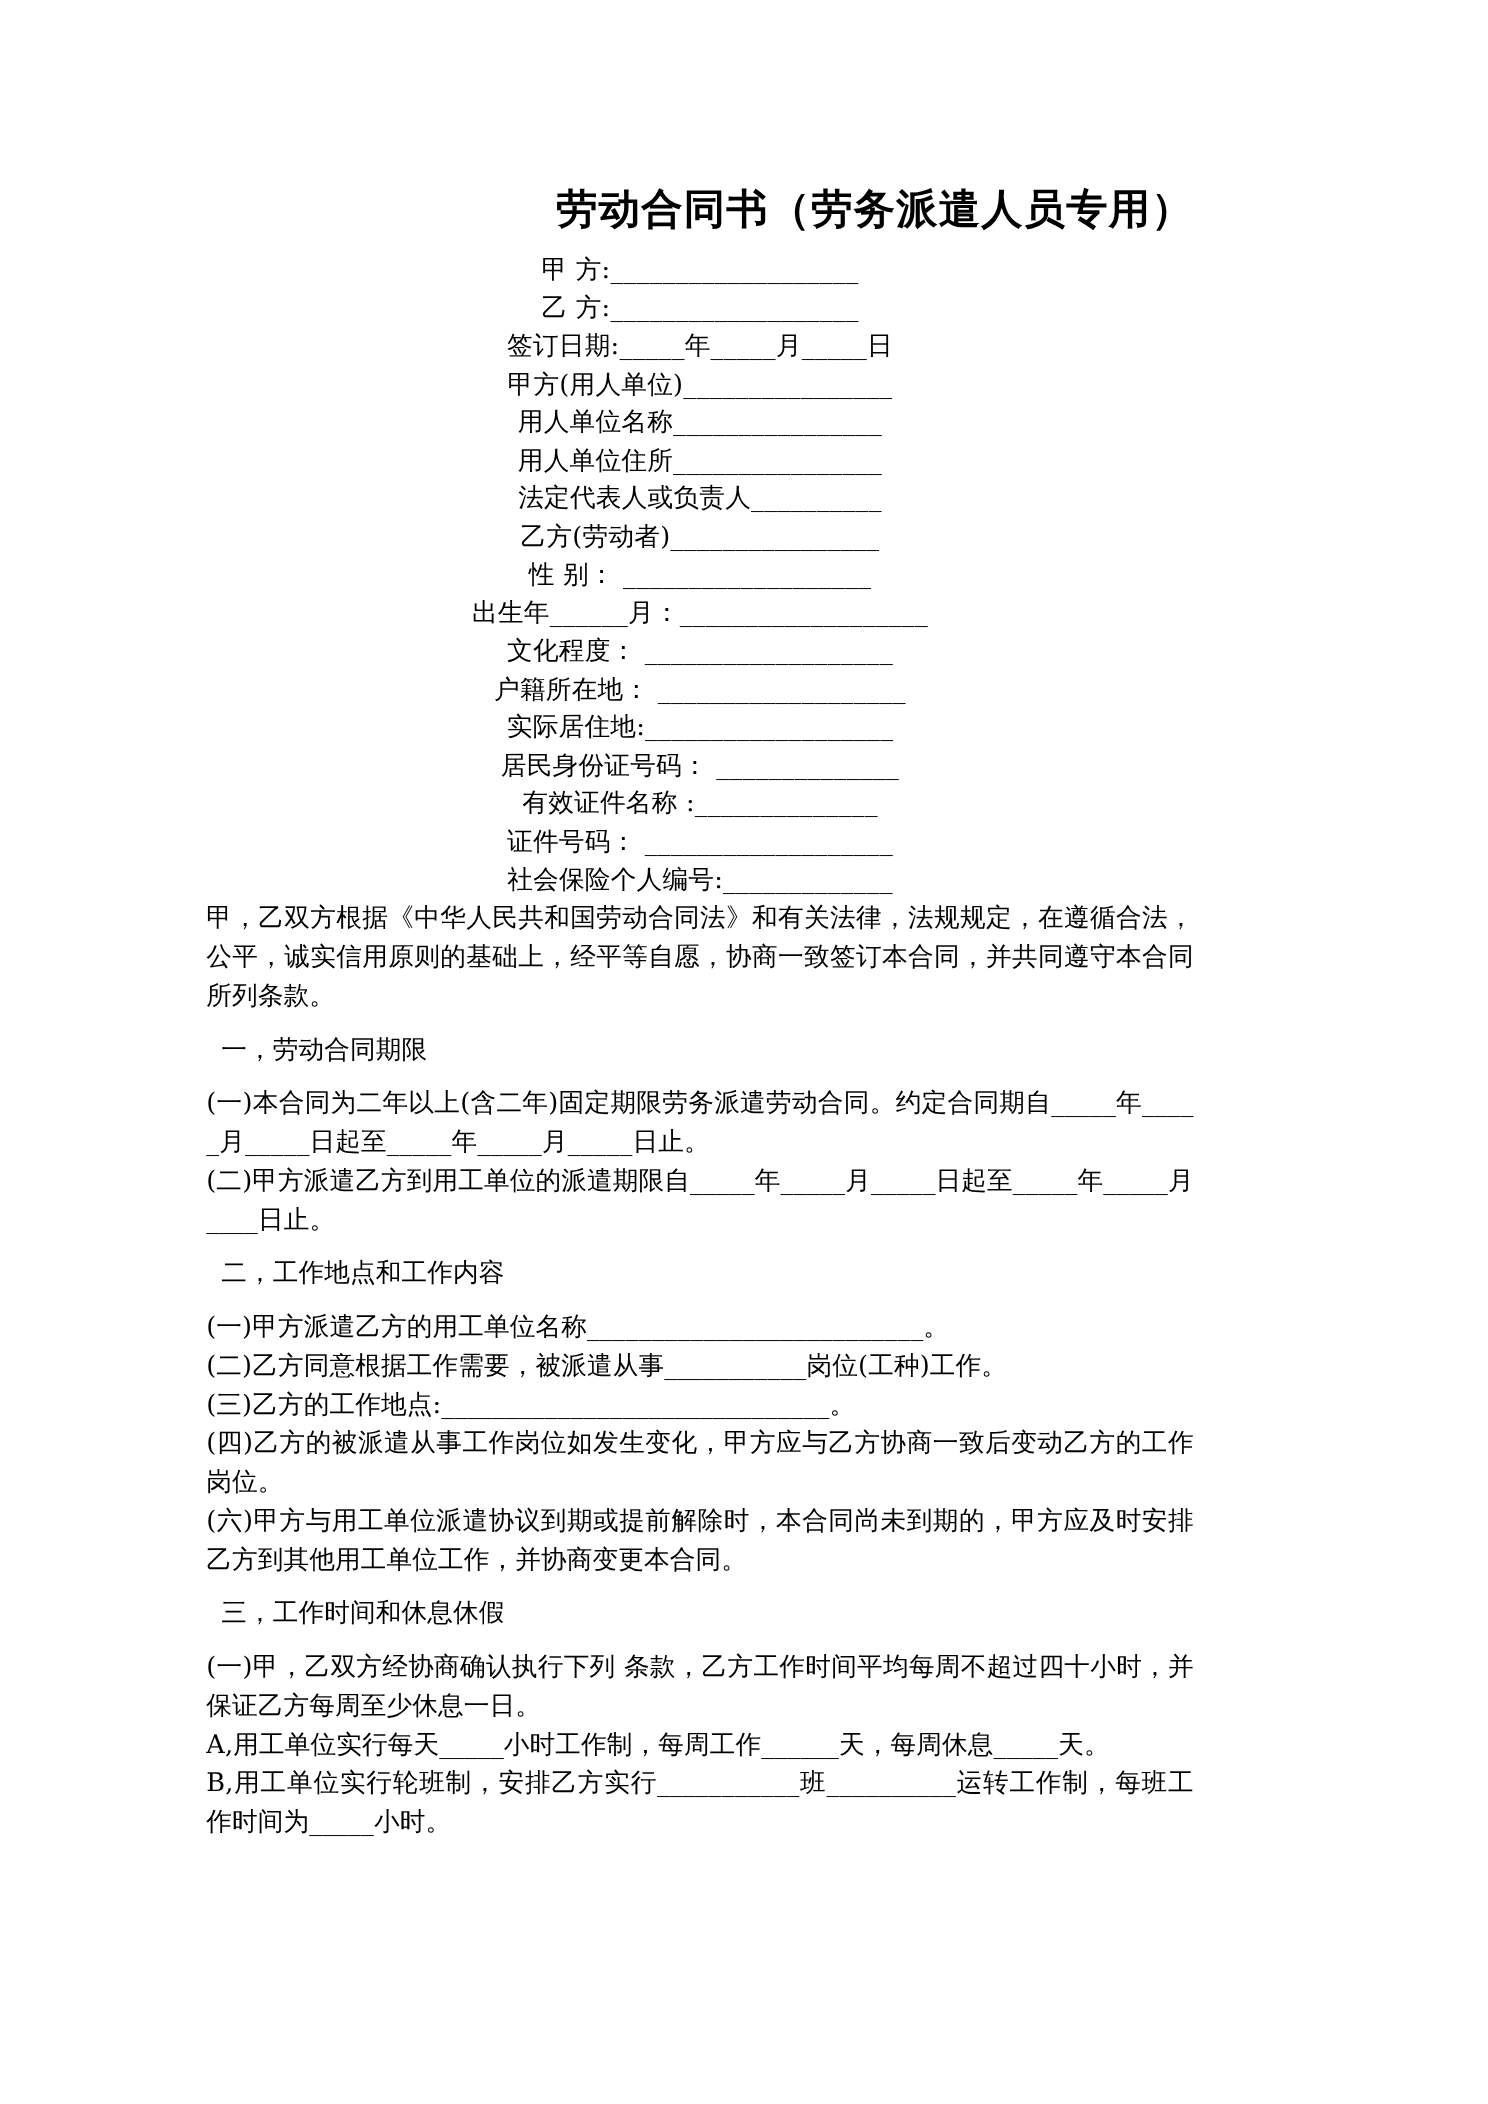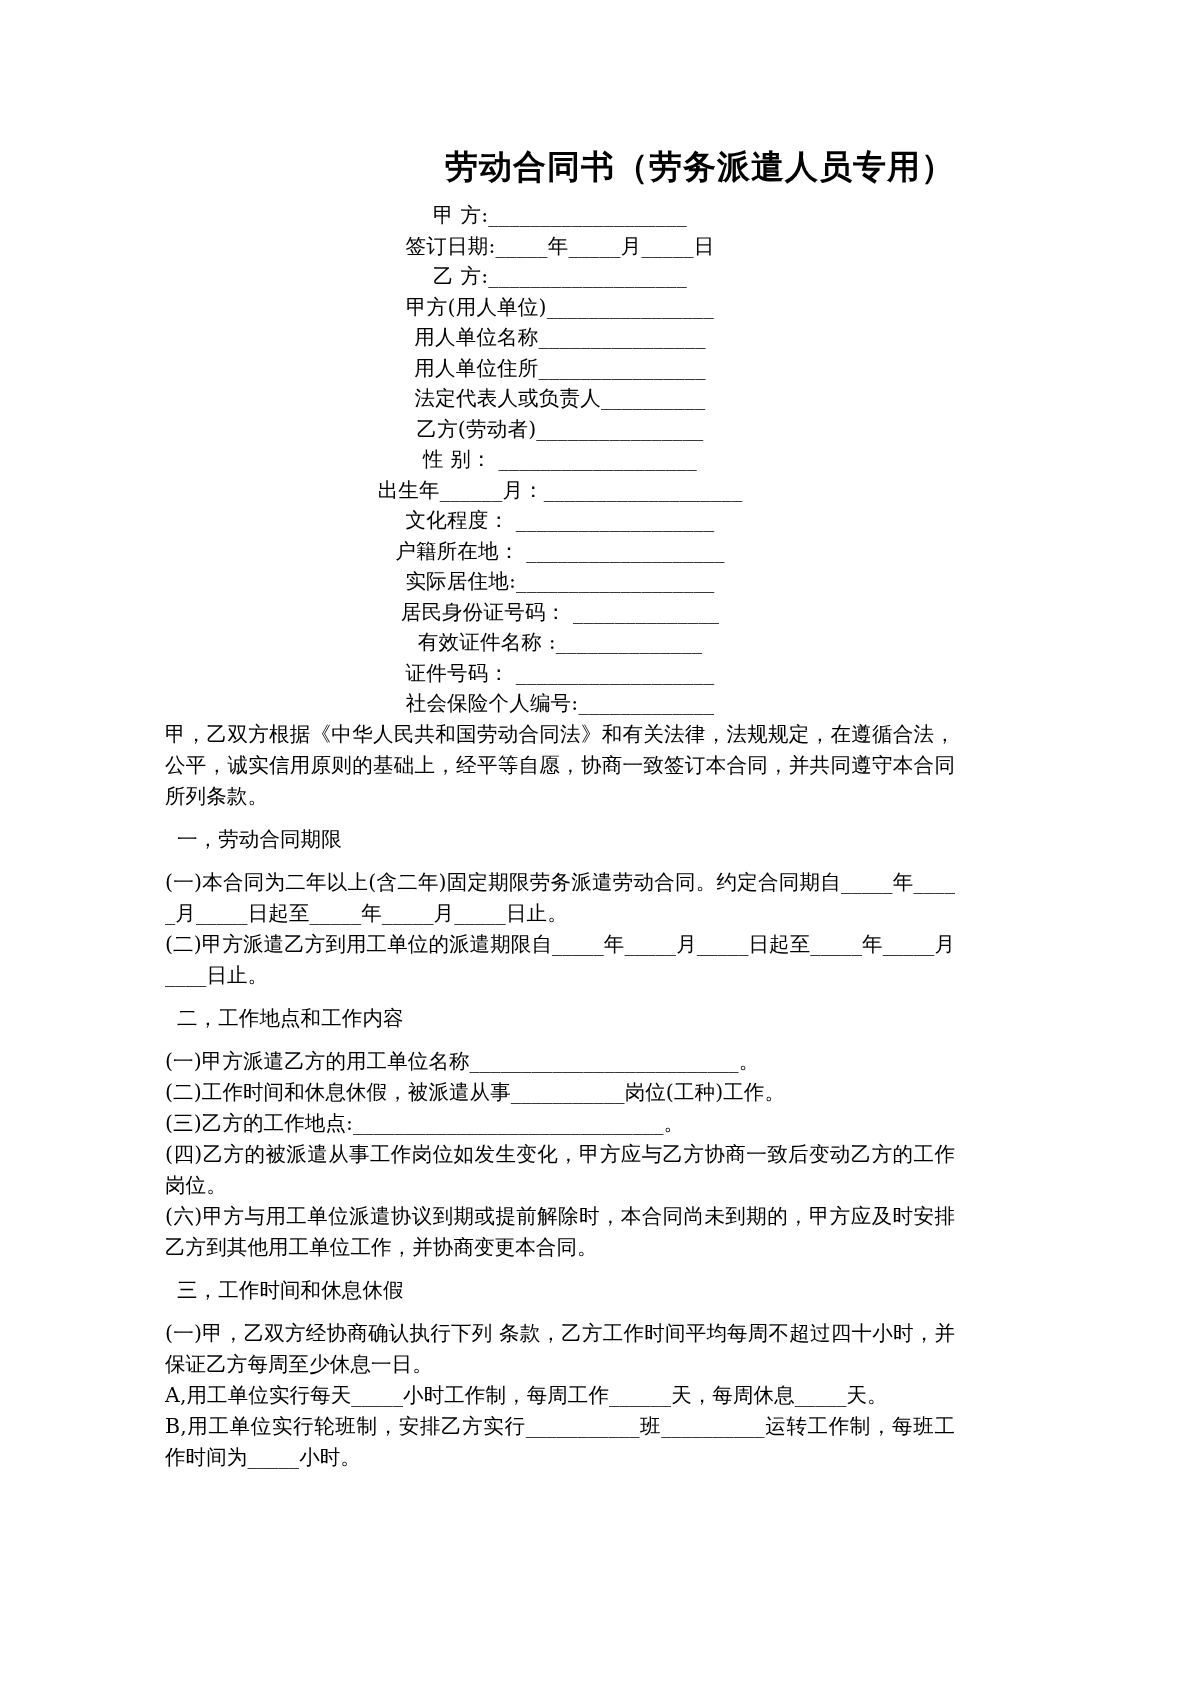--- a/index.html
+++ b/index.html
@@ -66,22 +66,22 @@
 </head>
 <body>
 
 <div class="page">
   <div class="content">
 
     <h1 class="doc-title">劳动合同书（劳务派遣人员专用）</h1>
 
     <div>
       <p class="field-line">甲 方:___________________</p>
+      <p class="field-line">乙 方:___________________</p>
       <p class="field-line">签订日期:_____年_____月_____日</p>
-      <p class="field-line">乙 方:___________________</p>
       <p class="field-line">甲方(用人单位)________________</p>
       <p class="field-line">用人单位名称________________</p>
       <p class="field-line">用人单位住所________________</p>
       <p class="field-line">法定代表人或负责人__________</p>
       <p class="field-line">乙方(劳动者)________________</p>
       <p class="field-line">性 别： ___________________</p>
       <p class="field-line">出生年______月：___________________</p>
       <p class="field-line">文化程度： ___________________</p>
       <p class="field-line">户籍所在地： ___________________</p>
       <p class="field-line">实际居住地:___________________</p>
@@ -95,21 +95,21 @@
 
     <div>
       <p class="section-head">一，劳动合同期限</p>
       <p class="para">(一)本合同为二年以上(含二年)固定期限劳务派遣劳动合同。约定合同期自_____年_____月_____日起至_____年_____月_____日止。</p>
       <p class="para">(二)甲方派遣乙方到用工单位的派遣期限自_____年_____月_____日起至_____年_____月____日止。</p>
     </div>
 
     <div>
       <p class="section-head">二，工作地点和工作内容</p>
       <p class="para">(一)甲方派遣乙方的用工单位名称__________________________。</p>
-      <p class="para">(二)工作时间和休息休假，被派遣从事___________岗位(工种)工作。</p>
+      <p class="para">(二)乙方同意根据工作需要，被派遣从事___________岗位(工种)工作。</p>
       <p class="para">(三)乙方的工作地点:______________________________。</p>
       <p class="para">(四)乙方的被派遣从事工作岗位如发生变化，甲方应与乙方协商一致后变动乙方的工作岗位。</p>
       <p class="para">(六)甲方与用工单位派遣协议到期或提前解除时，本合同尚未到期的，甲方应及时安排乙方到其他用工单位工作，并协商变更本合同。</p>
     </div>
 
     <div>
       <p class="section-head">三，工作时间和休息休假</p>
       <p class="para">(一)甲，乙双方经协商确认执行下列 条款，乙方工作时间平均每周不超过四十小时，并保证乙方每周至少休息一日。</p>
       <p class="para">A,用工单位实行每天_____小时工作制，每周工作______天，每周休息_____天。</p>
       <p class="para">B,用工单位实行轮班制，安排乙方实行___________班__________运转工作制，每班工作时间为_____小时。</p>

